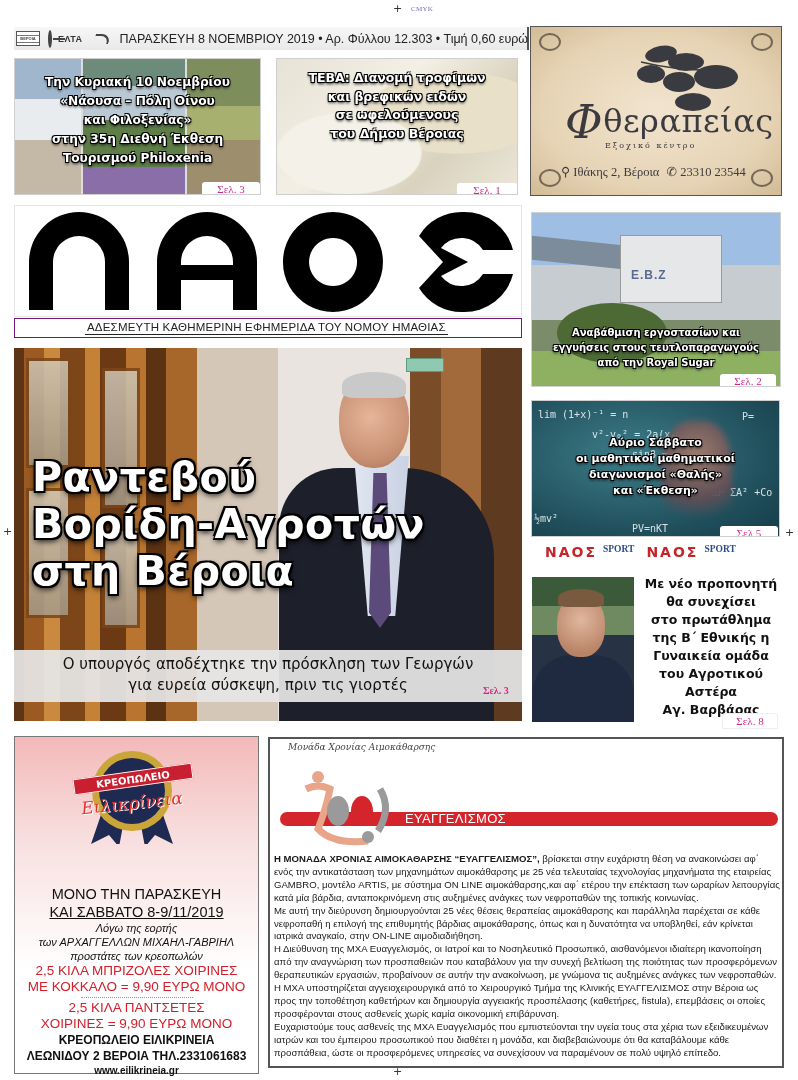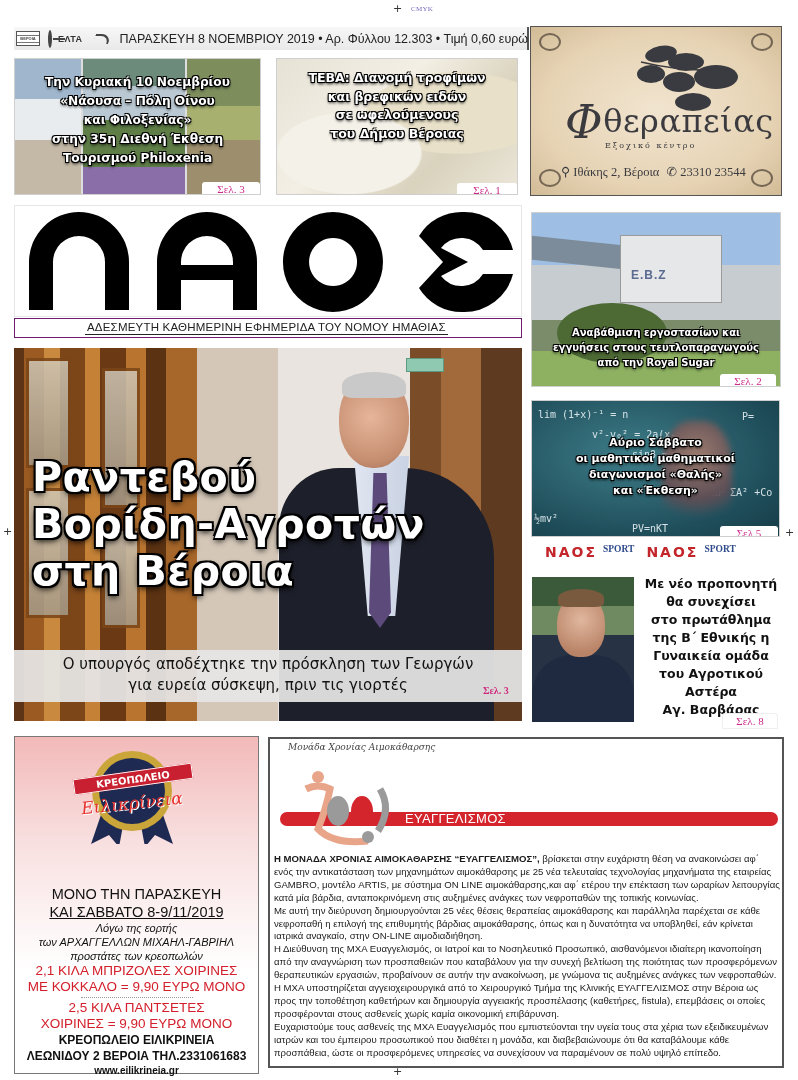--- a/index.html
+++ b/index.html
@@ -298,21 +298,21 @@
     <circle cx="59" cy="42" r="33" fill="#1e2a52"></circle>
   </svg>
   <div class="ribbon-banner">ΚΡΕΟΠΩΛΕΙΟ</div>
   <div class="brand-script">Ειλικρίνεια</div>
   <div class="butcher-lines">
     <div class="b-l1">ΜΟΝΟ ΤΗΝ ΠΑΡΑΣΚΕΥΗ</div>
     <div class="b-l2">ΚΑΙ ΣΑΒΒΑΤΟ 8-9/11/2019</div>
     <div class="b-l3">Λόγω της εορτής</div>
     <div class="b-l3">των ΑΡΧΑΓΓΕΛΛΩΝ ΜΙΧΑΗΛ-ΓΑΒΡΙΗΛ</div>
     <div class="b-l3">προστάτες των κρεοπωλών</div>
-    <div class="b-red">2,1 ΚΙΛΑ ΜΠΡΙΖΟΛΕΣ ΧΟΙΡΙΝΕΣ</div>
+    <div class="b-red">2,5 ΚΙΛΑ ΜΠΡΙΖΟΛΕΣ ΧΟΙΡΙΝΕΣ</div>
     <div class="b-red">ΜΕ ΚΟΚΚΑΛΟ = 9,90 ΕΥΡΩ ΜΟΝΟ</div>
     <div class="b-dots"></div>
     <div class="b-red">2,5 ΚΙΛΑ ΠΑΝΤΣΕΤΕΣ</div>
     <div class="b-red">ΧΟΙΡΙΝΕΣ = 9,90 ΕΥΡΩ ΜΟΝΟ</div>
     <div class="b-blk">ΚΡΕΟΠΩΛΕΙΟ ΕΙΛΙΚΡΙΝΕΙΑ</div>
     <div class="b-blk">ΛΕΩΝΙΔΟΥ 2 ΒΕΡΟΙΑ ΤΗΛ.2331061683</div>
     <div class="b-url">www.eilikrineia.gr</div>
   </div>
 </div>
 

